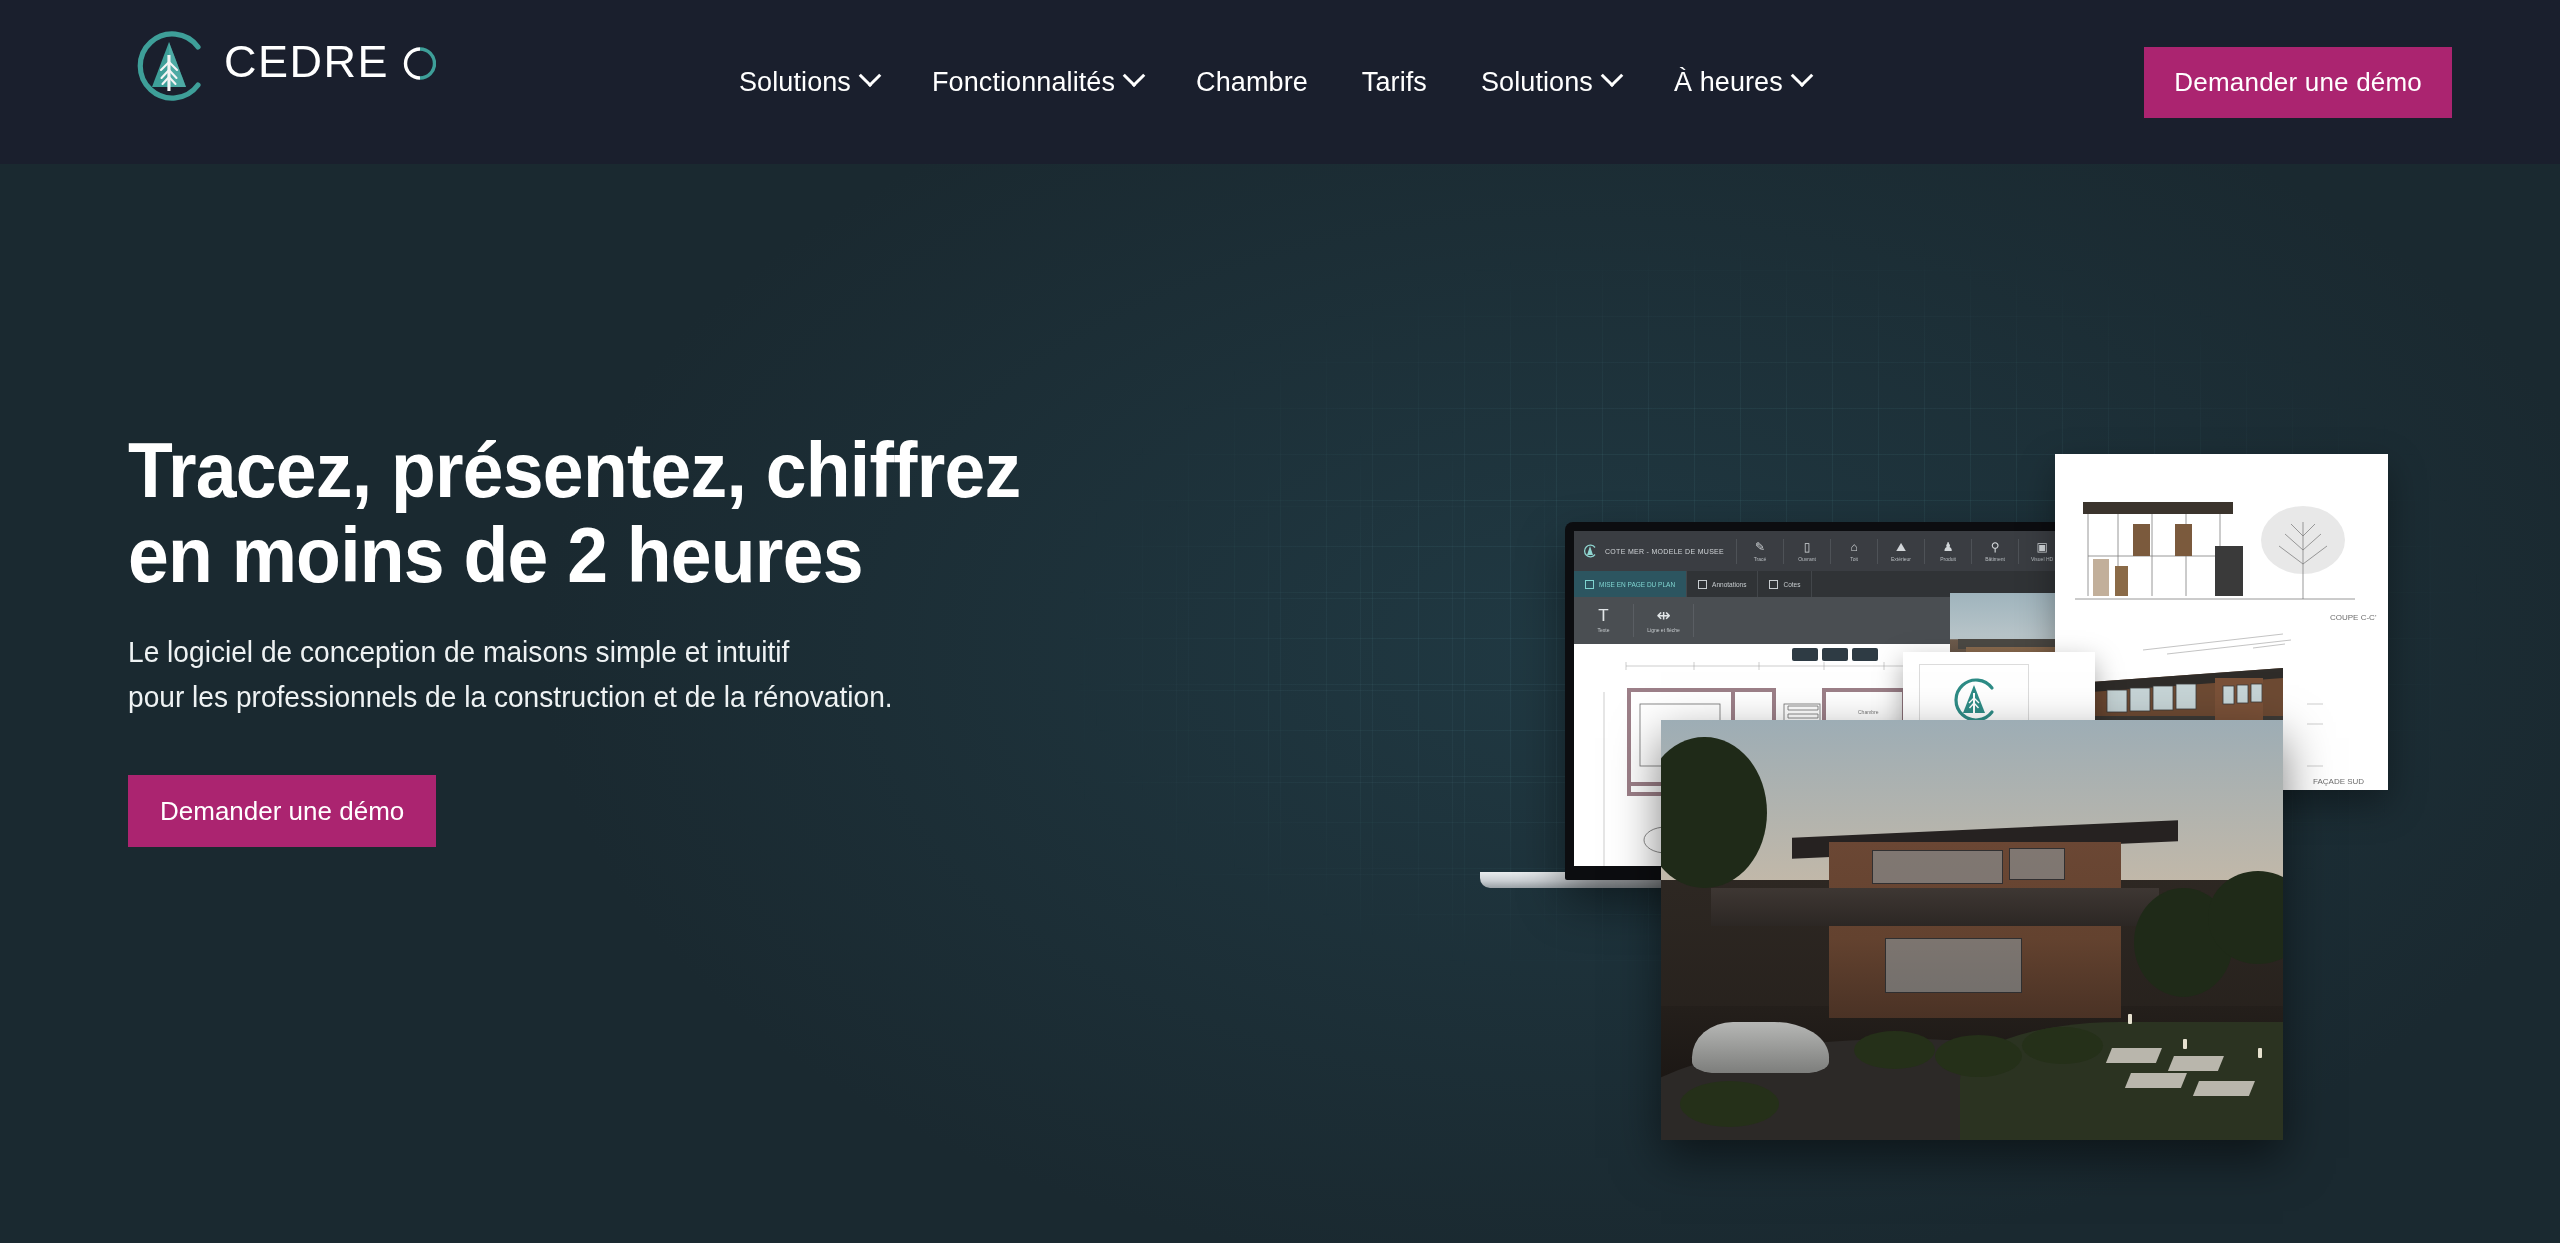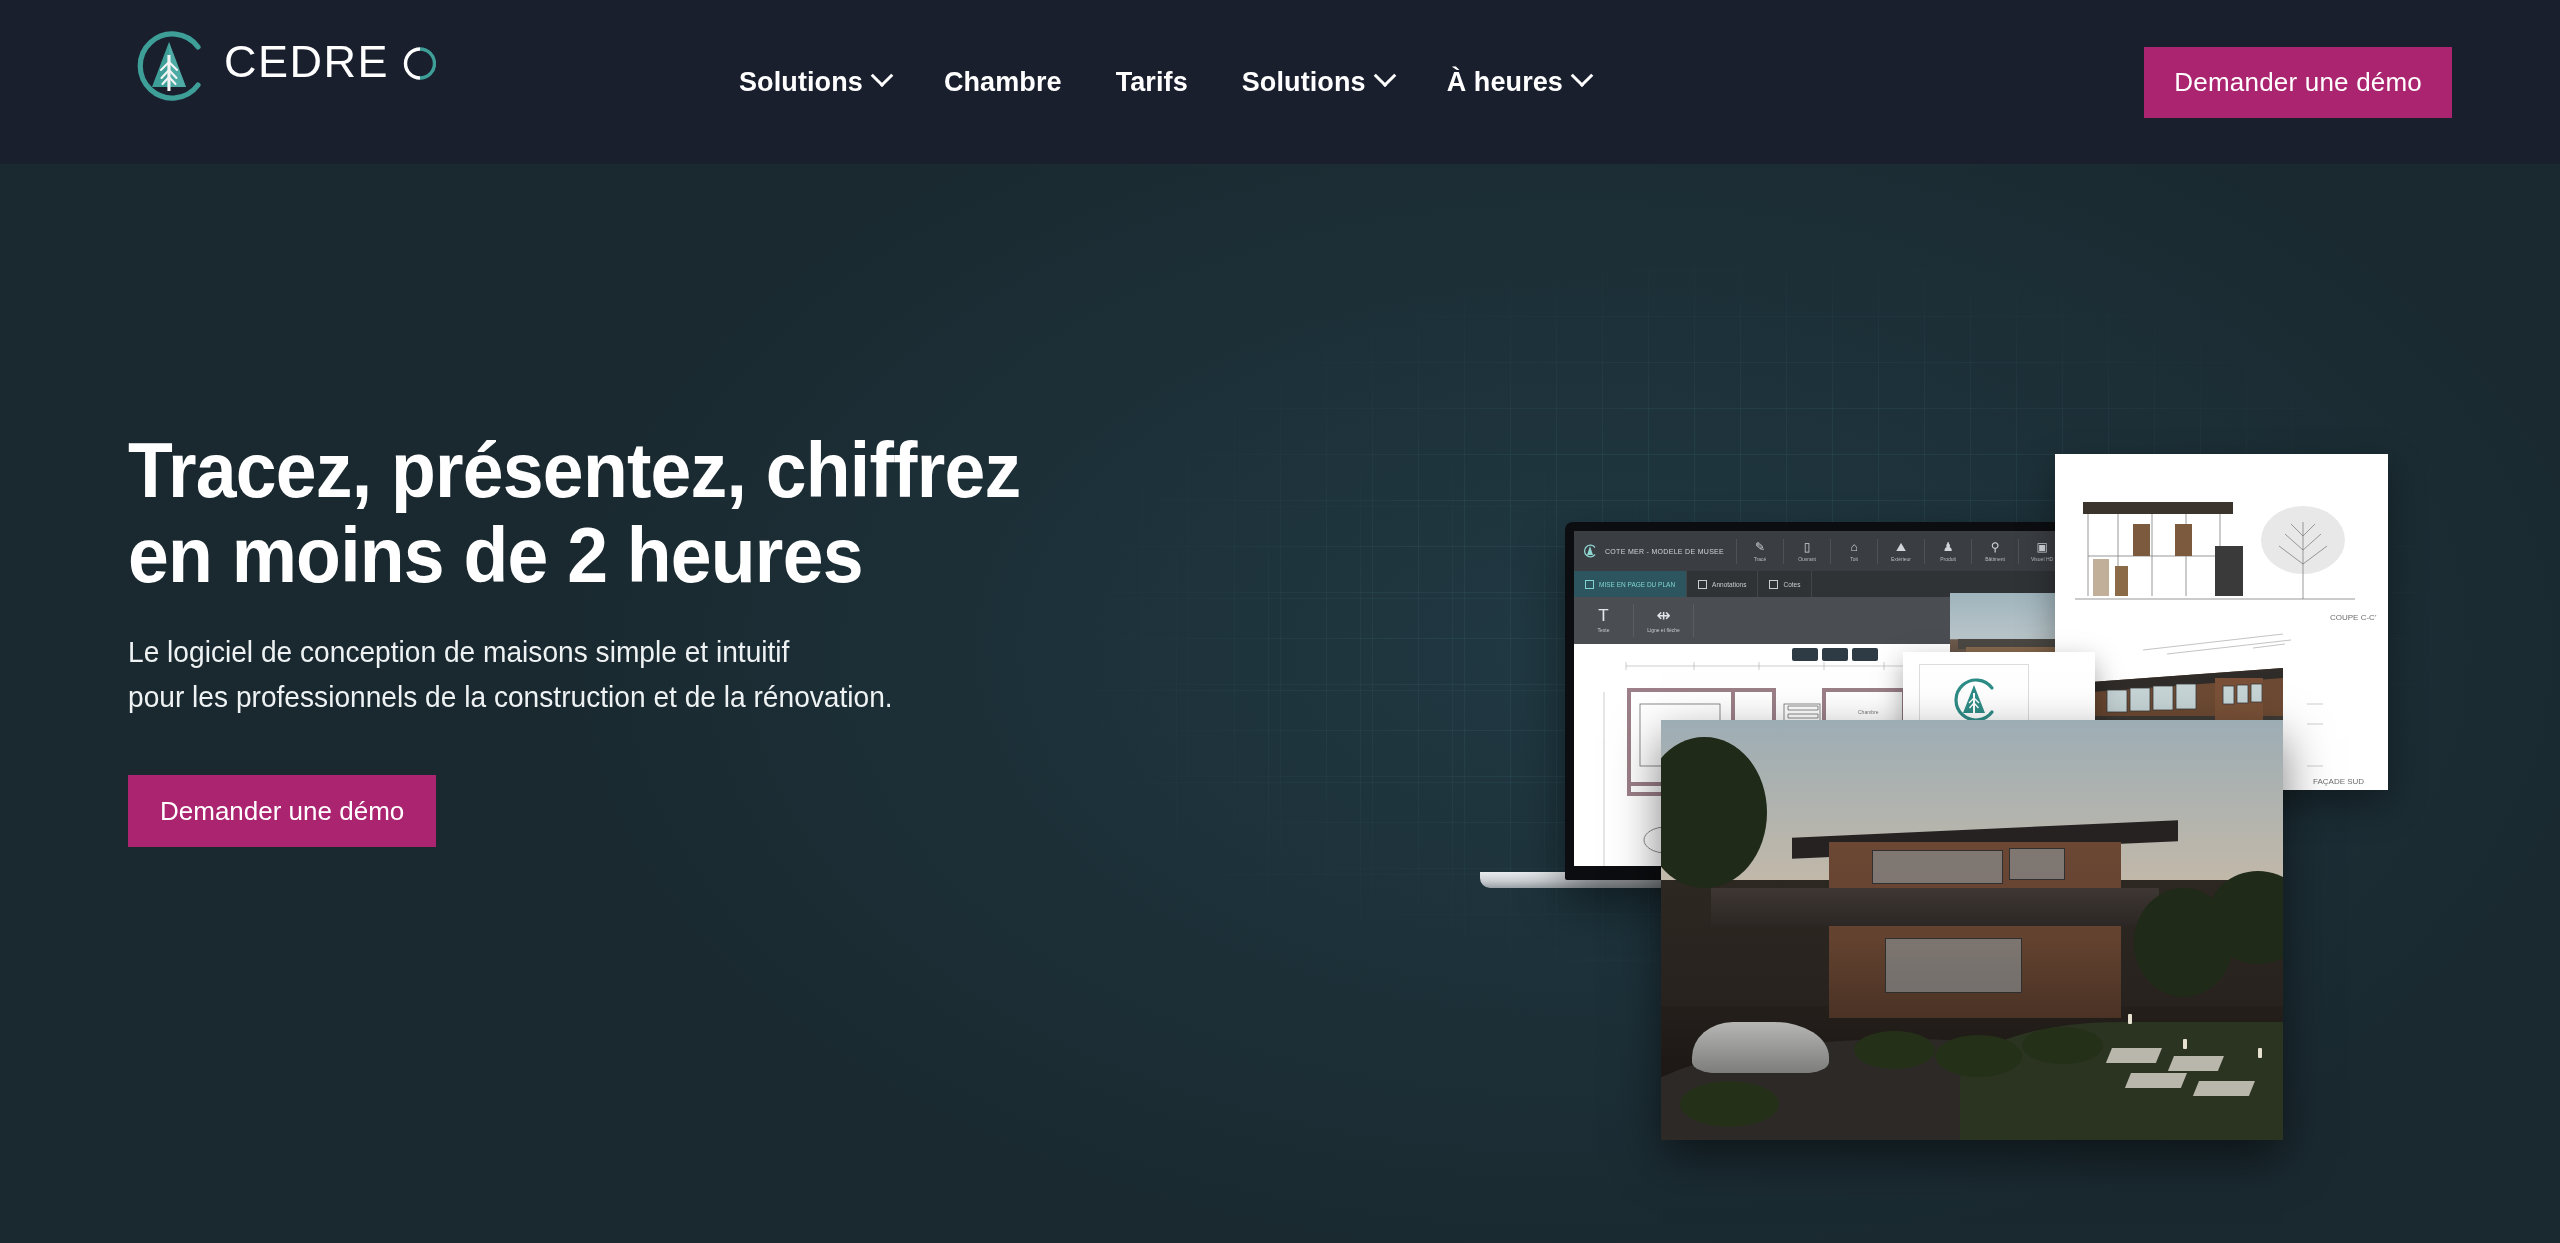--- a/index.html
+++ b/index.html
@@ -29,21 +29,21 @@
   
   .nav {
     position: absolute; left: 712px; top: 0;
     height: 164px;
     display: flex; align-items: center; gap: 0px;
   }
   .nav-item {
     display: flex; align-items: center; gap: 11px;
     color: #ffffff;
     font-size: 27px;
-    font-weight: 700;
+    font-weight: 400;
     letter-spacing: .1px;
     padding: 10px 27px;
     cursor: pointer;
     white-space: nowrap;
   }
   .chev {
     display: inline-block;
     width: 16px; height: 16px;
     border-right: 3px solid #ffffff;
     border-bottom: 3px solid #ffffff;
@@ -294,20 +294,24 @@
         <text x="0" y="38" font-family="Liberation Sans, sans-serif" font-size="45" letter-spacing="1.5" fill="#ffffff">CEDRE</text>
         <path d="M196 10 A14.5 14.5 0 0 1 196 39" fill="none" stroke="#3e9f99" stroke-width="3.4"></path>
         <path d="M196 10 A14.5 14.5 0 0 0 196 39" fill="none" stroke="#ffffff" stroke-width="3.4"></path>
       </svg>
     </span>
   </a>
 
   <nav class="nav">
     <div class="nav-item">
       <span>Solutions</span>
+      <i class="chev"></i>
+    </div>
+    <div class="nav-item">
+      <span>Fonctionnalités</span>
       <i class="chev"></i>
     </div>
     <div class="nav-item">
       <span>Chambre</span>
     </div>
     <div class="nav-item">
       <span>Tarifs</span>
     </div>
     <div class="nav-item">
       <span>Solutions</span>

